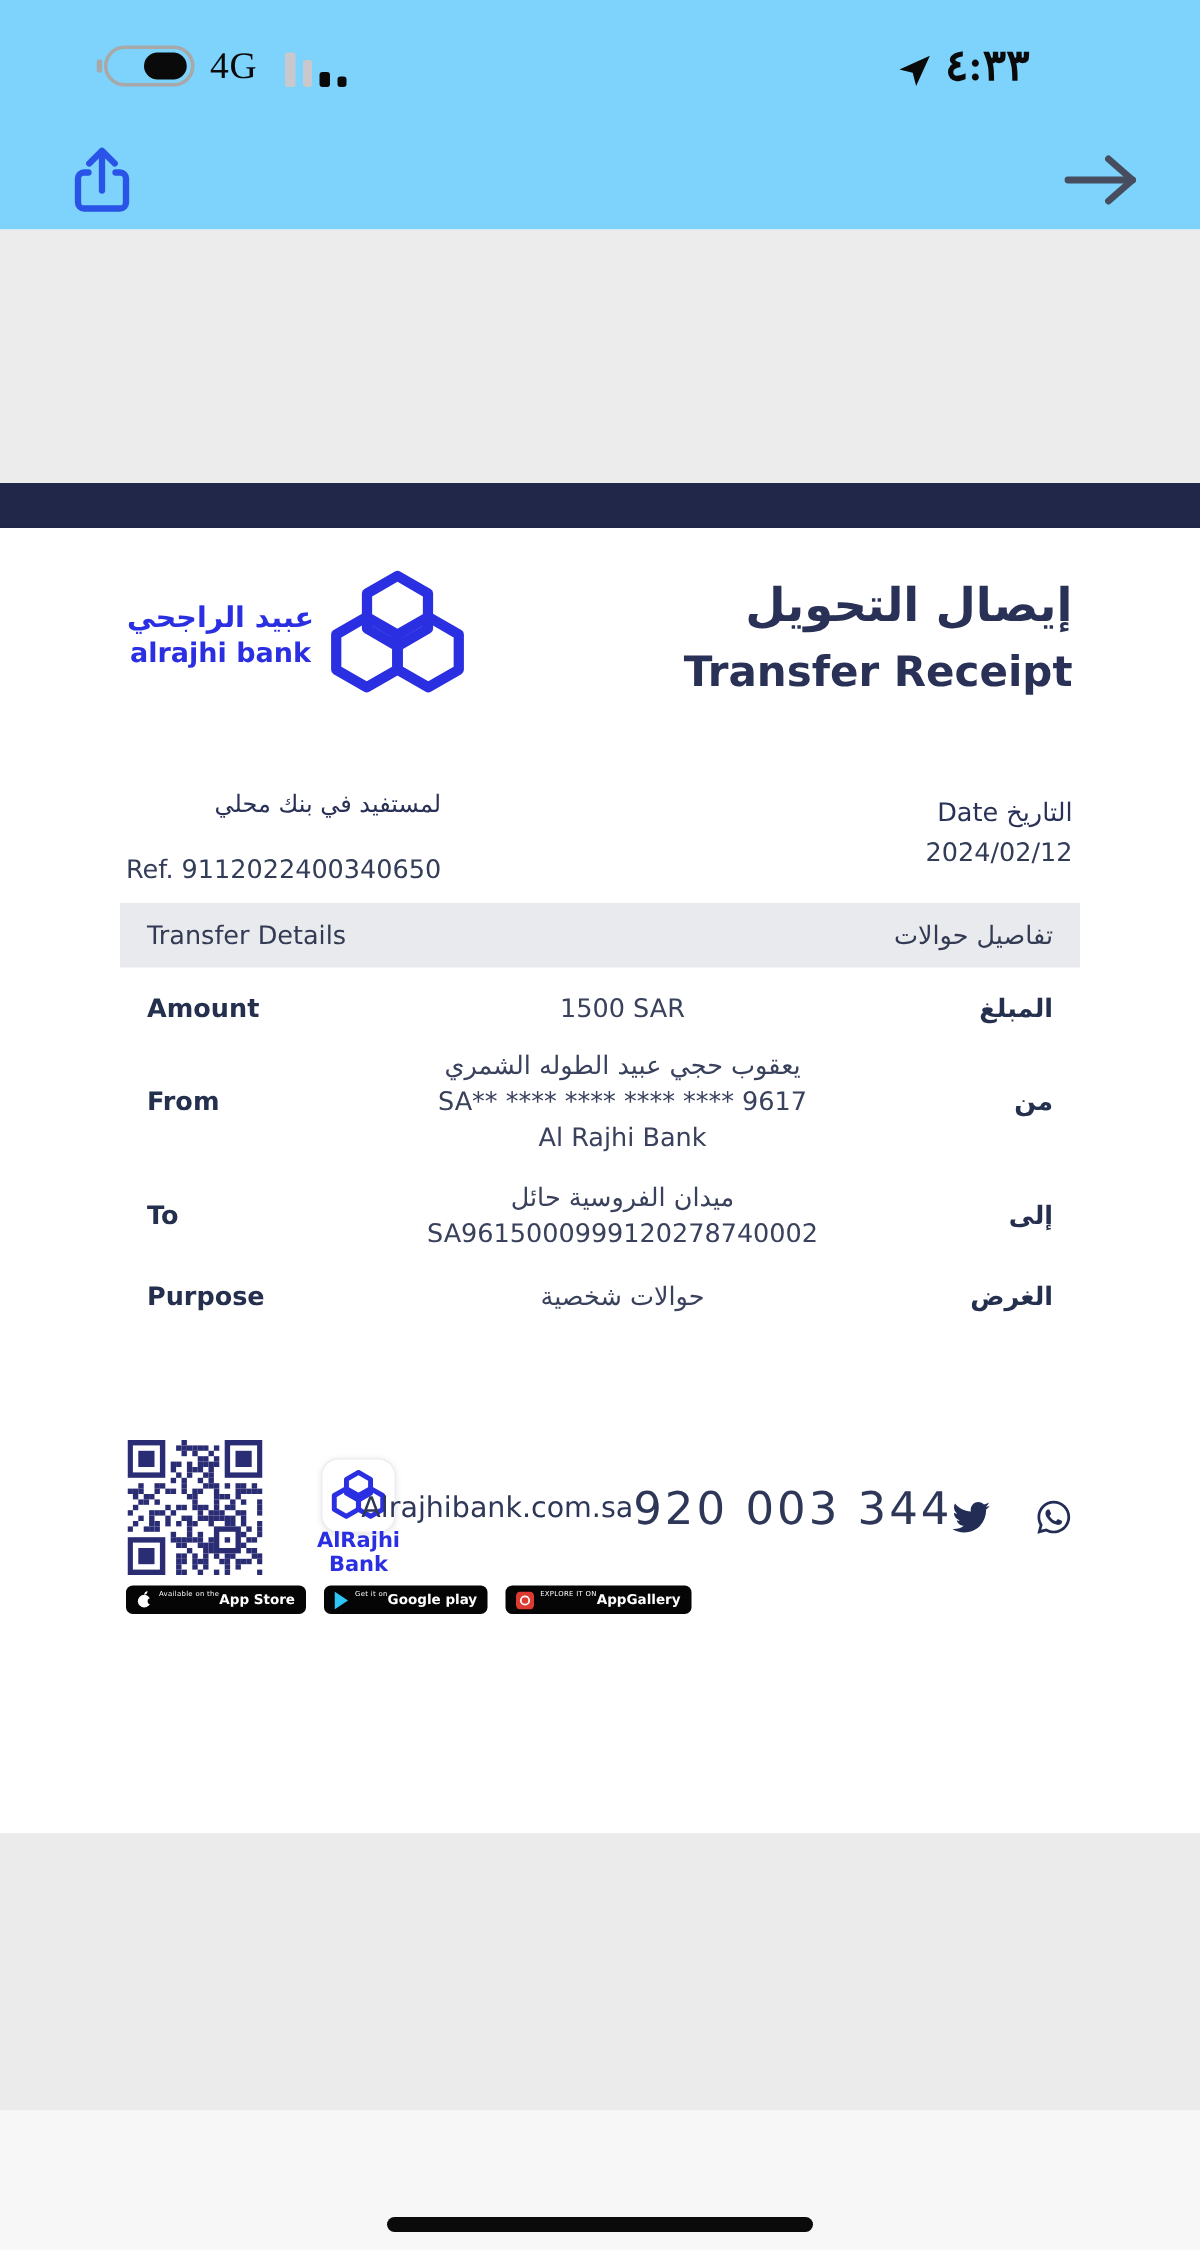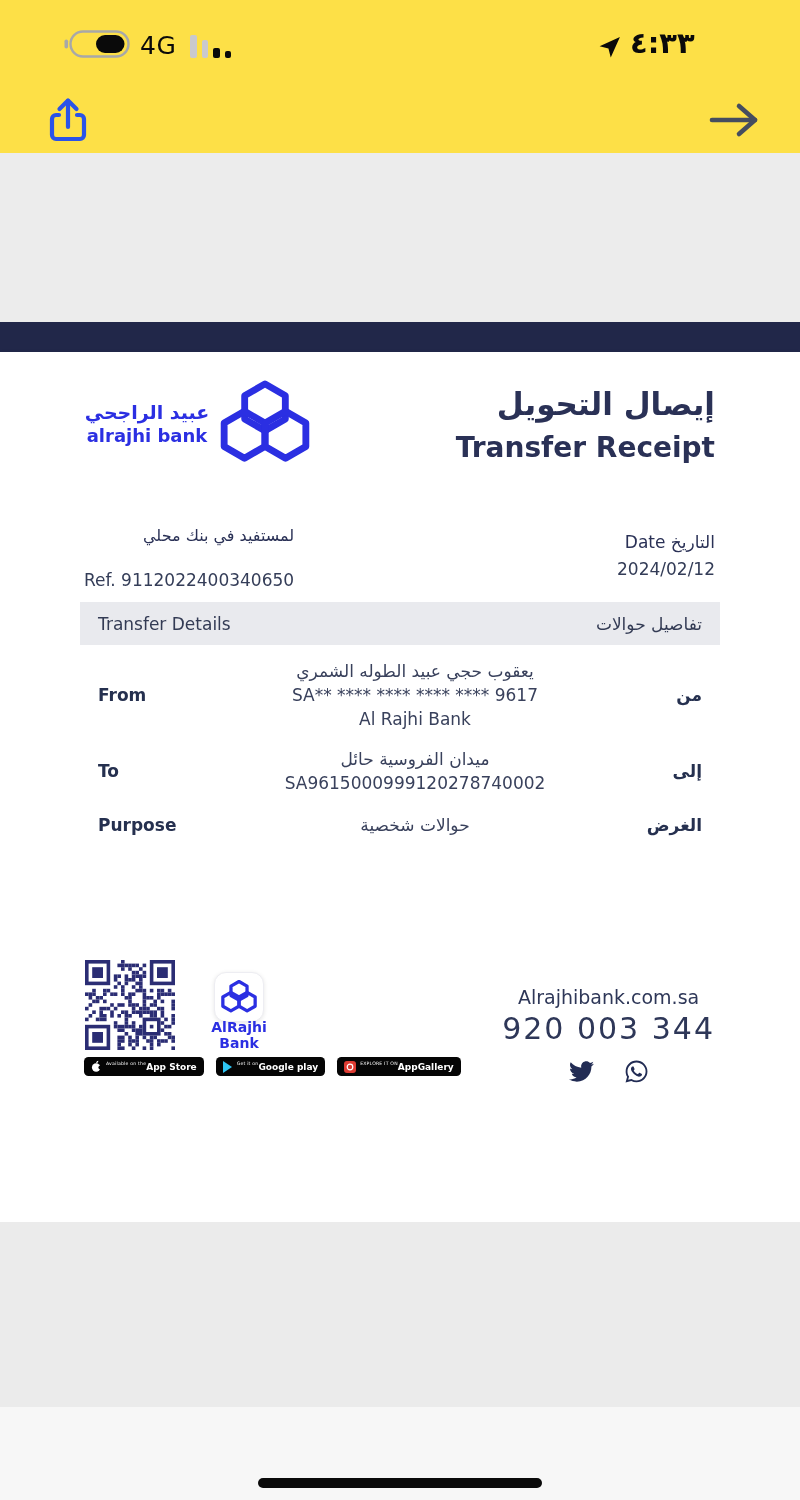--- a/index.html
+++ b/index.html
@@ -5,21 +5,21 @@
   html,body{margin:0;padding:0;}
   body{
     width:800px;height:1500px;position:relative;overflow:hidden;
     background:#ffffff;
     font-family:"DejaVu Sans","Liberation Sans",sans-serif;
     -webkit-font-smoothing:antialiased;
   }
   .abs{position:absolute;}
 
   
-  #status-area{top:0;left:0;width:800px;height:153px;background:#fde047;}
+  #status-area{top:0;left:0;width:800px;height:153px;background:#7dd3fc;font-family:Liberation Serif, serif;}
   #battery{left:64px;top:30px;}
   #net-label{left:140px;top:31px;font-size:25px;color:#0a0a0a;letter-spacing:.5px;}
   #signal{left:190px;top:34px;width:50px;height:24px;}
   #signal .bar{position:absolute;bottom:0;width:6.5px;border-radius:2px;}
   #signal .b1{left:0;height:23px;background:#c9c9cd;}
   #signal .b2{left:11.5px;height:18px;background:#c9c9cd;}
   #signal .b3{left:23px;height:10px;background:#0a0a0a;}
   #signal .b4{left:34.5px;height:7px;background:#0a0a0a;}
   #loc-arrow{left:597px;top:35px;}
   #clock{left:630px;top:26px;font-size:29px;font-weight:bold;color:#0a0a0a;}
@@ -75,21 +75,21 @@
             display:flex;align-items:center;justify-content:center;}
   #app-label{left:196px;top:667px;width:86px;text-align:center;
              font-size:14px;font-weight:bold;color:#2b2fe2;}
   #badges{left:84px;top:705px;display:flex;gap:12px;}
   .badge{height:19px;background:#050505;border-radius:4.5px;color:#fff;
          display:flex;align-items:center;padding:0 7px;gap:4px;cursor:pointer;}
   .badge .txt{display:flex;flex-direction:row;justify-content:center;line-height:1;}
   .badge .t{font-size:4.6px;letter-spacing:.2px;white-space:nowrap;}
   .badge .b{font-size:9px;font-weight:bold;white-space:nowrap;margin-top:1px;}
 
-  #contact{right:85px;top:634px;display:flex;flex-direction:column;align-items:center;}
+  #contact{right:85px;top:634px;display:flex;flex-direction:row;align-items:center;}
   #website{font-size:19px;color:#2e3758;}
   #phone{font-size:30px;color:#2e3758;letter-spacing:2px;margin-top:3px;}
   #socials{display:flex;gap:30px;margin-top:13px;}
   #socials svg{cursor:pointer;}
 </style>
 </head>
 <body>
 
 <div id="status-area" class="abs">
   <svg id="battery" class="abs" width="66" height="28" viewBox="0 0 66 28">
@@ -148,20 +148,27 @@
     <div class="lbl" dir="rtl"><span>التاريخ</span> <span>Date</span></div>
     <div class="val">2024/02/12</div>
   </div>
 
   <div id="details-bar" class="abs">
     <span>Transfer Details</span>
     <span dir="rtl">تفاصيل حوالات</span>
   </div>
 
   <div id="rows" class="abs">
+    <div class="row" id="row-amount">
+      <div class="col-l">Amount</div>
+      <div class="col-c">
+          <div>1500 SAR</div>
+        </div>
+      <div class="col-r" dir="rtl">المبلغ</div>
+    </div>
     <div class="row" id="row-from">
       <div class="col-l">From</div>
       <div class="col-c">
         <div dir="rtl">يعقوب حجي عبيد الطوله الشمري</div>
         <div>SA** **** **** **** **** 9617</div>
         <div>Al Rajhi Bank</div>
       </div>
       <div class="col-r" dir="rtl">من</div>
     </div>
     <div class="row" id="row-to">

